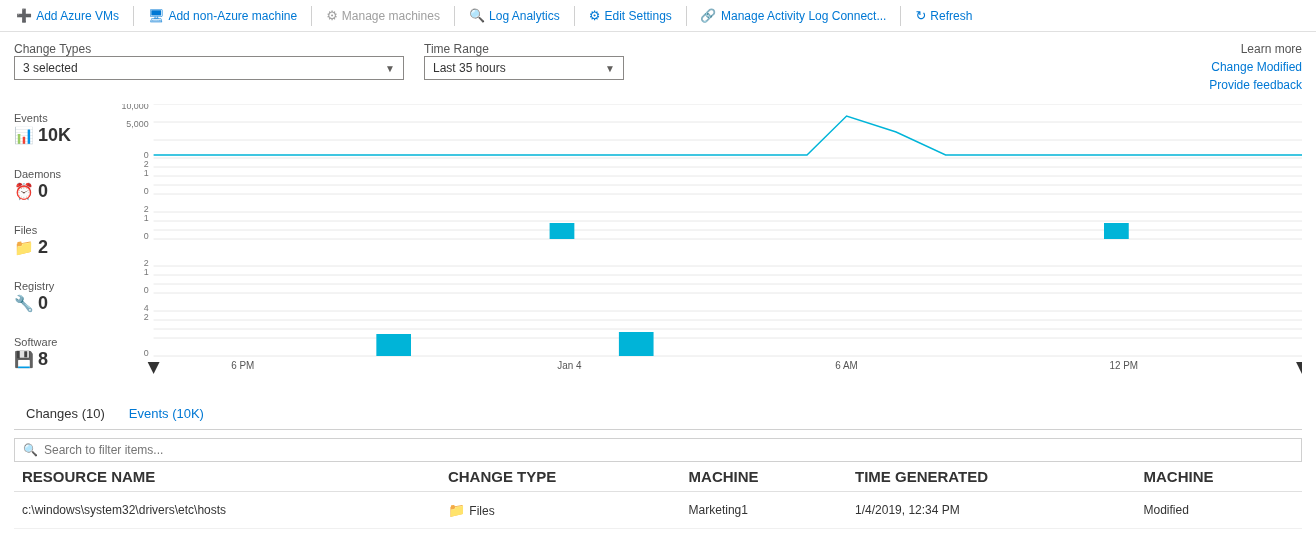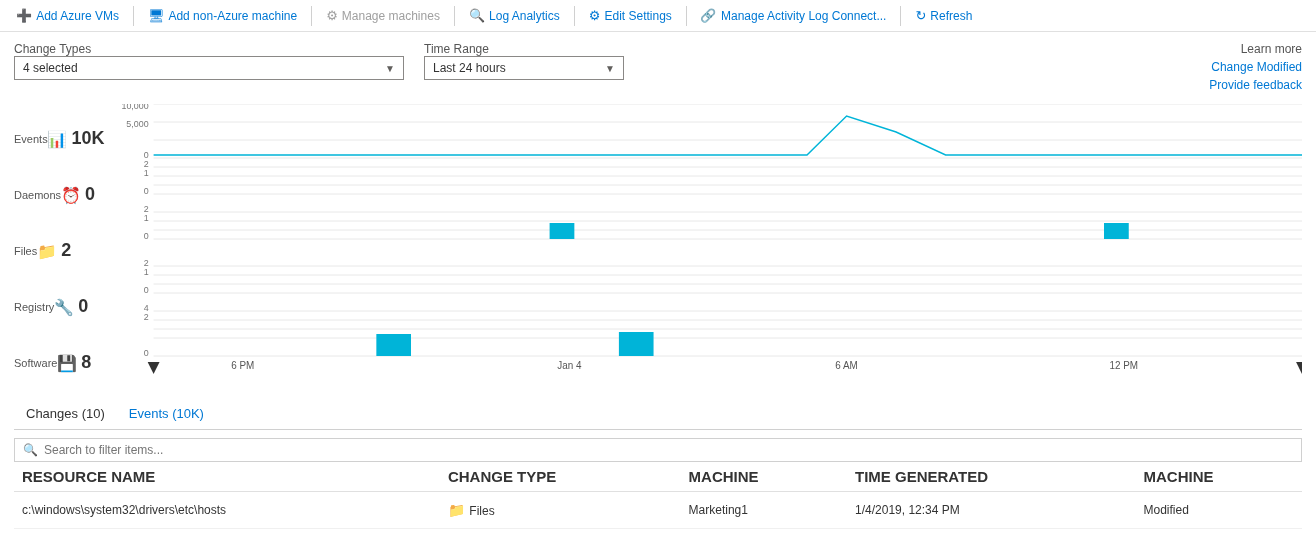--- a/index.html
+++ b/index.html
@@ -79,23 +79,22 @@
     .stats-panel {
       width: 100px;
       display: flex;
       flex-direction: column;
       gap: 0;
       padding-top: 8px;
       flex-shrink: 0;
     }
     .stat-item {
       display: flex;
-      flex-direction: row;
+      flex-direction: column;
       margin-bottom: 2px;
-      align-items: center;
     }
     .stat-label { font-size: 11px; color: #555; margin-bottom: 1px; }
     .stat-value-row { display: flex; align-items: center; gap: 4px; }
     .stat-value { font-size: 18px; font-weight: 600; color: #333; line-height: 1.2; }
     .stat-icon { font-size: 16px; }
 
     
     .chart-area {
       flex: 1;
       position: relative;
@@ -207,28 +206,28 @@
     <span>Refresh</span>
   </button>
 </div>
 
 <div class="main">
 
   <div class="filters-row">
     <div class="filter-group">
       <span class="filter-label">Change Types</span>
       <div class="filter-select">
-        <span>4 selected</span>
+        <span>3 selected</span>
         <span class="filter-chevron">▼</span>
       </div>
     </div>
     <div class="filter-group">
       <span class="filter-label">Time Range</span>
       <div class="filter-select filter-select-time">
-        <span>Last 24 hours</span>
+        <span>Last 35 hours</span>
         <span class="filter-chevron">▼</span>
       </div>
     </div>
     <div class="learn-more">
       <span class="learn-more-title">Learn more</span>
       <a class="learn-more-link">Change Modified</a>
       <a class="learn-more-link">Provide feedback</a>
     </div>
   </div>
 

